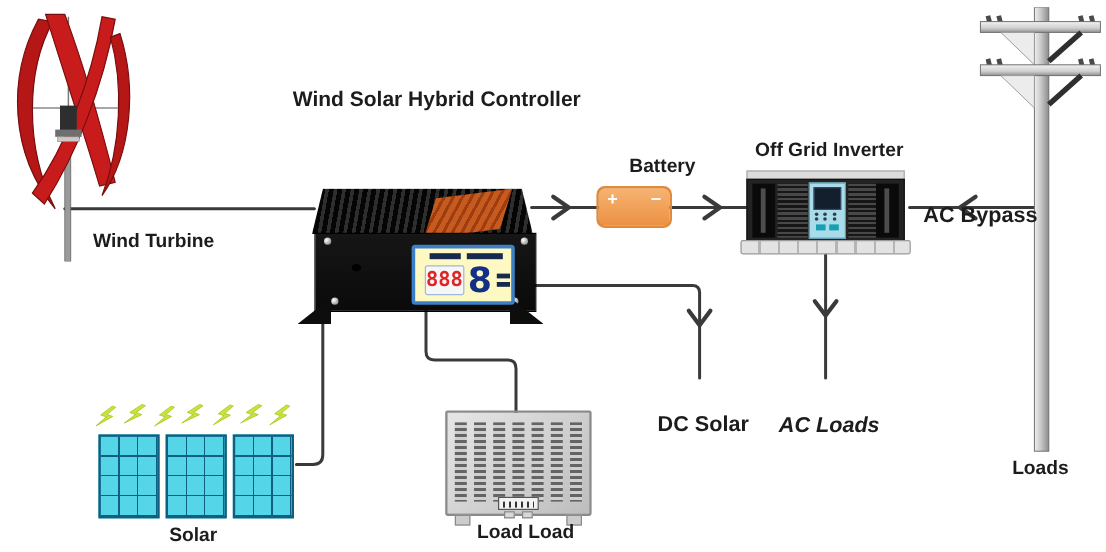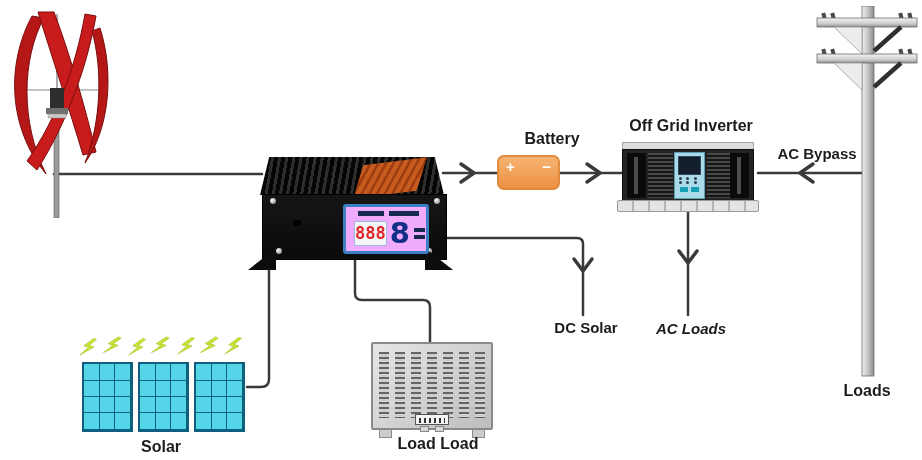--- a/index.html
+++ b/index.html
@@ -3,41 +3,41 @@
 <meta charset="utf-8">
 <style>
   html,body{margin:0;padding:0;background:#fff;}
   .canvas{position:relative;width:922px;height:460px;background:#ffffff;overflow:hidden;
           font-family:"Liberation Sans",sans-serif;}
   svg{display:block;}
   .wires{position:absolute;left:0;top:0;z-index:1;}
   .comp{position:absolute;z-index:2;}
   .label{position:absolute;z-index:3;font:700 16px "Liberation Sans",sans-serif;color:#1c1c1c;
          white-space:nowrap;transform:translateX(-50%);}
-  .label.small{font-size:15px;}
+  .label.small{font-size:18px;margin-top:24px;}
   .label.title{font-size:17.5px;}
 
   
   .controller{left:248px;top:152px;width:205px;height:120px;}
   .ctl-fins{position:absolute;left:12px;top:5px;width:184px;height:38px;
             background:repeating-linear-gradient(100deg,#050505 0 4px,#2e2e2e 4px 7px);
             clip-path:polygon(5% 0,95% 0,100% 100%,0 100%);}
   .ctl-orange{position:absolute;left:98px;top:5px;width:64px;height:32px;
               transform:rotate(-7deg) skewX(-24deg);
               background:repeating-linear-gradient(105deg,#c75a1e 0 5px,#9e3d10 5px 8px);}
   .ctl-body{position:absolute;left:14px;top:42px;width:183px;height:64px;
             background:linear-gradient(#161616,#0a0a0a);border:1px solid #000;}
   .ctl-hole{position:absolute;left:45px;top:68px;width:8px;height:6px;background:#000;border-radius:50%;}
   .screw{position:absolute;width:6px;height:6px;border-radius:50%;
          background:radial-gradient(circle at 35% 35%,#fff,#9a9a9a 70%);}
   .ctl-flange{position:absolute;top:96px;width:28px;height:22px;background:#0d0d0d;}
   .ctl-flange.l{left:0;clip-path:polygon(100% 0,100% 100%,0 100%);}
   .ctl-flange.r{right:0;clip-path:polygon(0 0,100% 100%,0 100%);}
   .lcd{position:absolute;left:95px;top:52px;width:86px;height:50px;border:3px solid #3d7fc4;
-       border-radius:3px;background:#f0abfc;box-sizing:border-box;padding:3px 3px 2px 4px;}
+       border-radius:3px;background:#fef9c3;box-sizing:border-box;padding:3px 3px 2px 4px;}
   .lcd-top{display:flex;gap:5px;margin:1px 0 3px 8px;}
   .lcd-top i{display:block;height:5px;background:#16294e;}
   .lcd-row{display:flex;align-items:center;gap:2px;}
   .lcd-side{width:5px;height:22px;background:#16294e;margin-right:2px;}
   .lcd-digits{width:39px;height:23px;background:#f4f6f8;border-radius:2px;border:1px solid #9db8d8;
               font:700 17px "DejaVu Sans Mono",monospace;color:#e02525;text-align:center;
               line-height:23px;letter-spacing:0;}
   .lcd-big{font:700 29px "DejaVu Sans",sans-serif;color:#123086;line-height:28px;margin-left:1px;}
   .lcd-mini{display:flex;flex-direction:column;gap:3px;margin-left:2px;}
   .lcd-mini i{display:block;width:11px;height:4px;background:#16294e;}
@@ -252,20 +252,22 @@
       <rect x="10" y="43" width="4" height="6" fill="#4a4a4a" transform="rotate(-14 12 46)"></rect>
       <rect x="19" y="43" width="4" height="6" fill="#4a4a4a" transform="rotate(-14 21 46)"></rect>
       <rect x="87" y="43" width="4" height="6" fill="#4a4a4a" transform="rotate(-14 89 46)"></rect>
       <rect x="96" y="43" width="4" height="6" fill="#4a4a4a" transform="rotate(-14 98 46)"></rect>
       <rect x="5" y="48" width="100" height="9" fill="url(#armH)" stroke="#6d6d6d" stroke-width="0.8"></rect>
       <path d="M50,57 L50,84 L22,57 Z" fill="#ececec" stroke="#9a9a9a" stroke-width="0.8"></path>
       <path d="M62,81 L89,57" stroke="#2f2f2f" stroke-width="4.5"></path>
     </g>
   </svg>
 
+  <div class="label title" style="left:364px;top:72px;">Wind Solar Hybrid Controller</div>
+  <div class="label" style="left:128px;top:193px;">Wind Turbine</div>
   <div class="label" style="left:552px;top:130px;">Battery</div>
   <div class="label" style="left:691px;top:117px;">Off Grid Inverter</div>
   <div class="label small" style="left:817px;top:145px;">AC Bypass</div>
   <div class="label small" style="left:586px;top:319px;">DC Solar</div>
   <div class="label small" style="left:691px;top:320px;font-style:italic;">AC Loads</div>
   <div class="label" style="left:161px;top:438px;text-align:right;">Solar</div>
   <div class="label" style="left:438px;top:435px;">Load Load</div>
   <div class="label" style="left:867px;top:382px;">Loads</div>
 </div>
 

